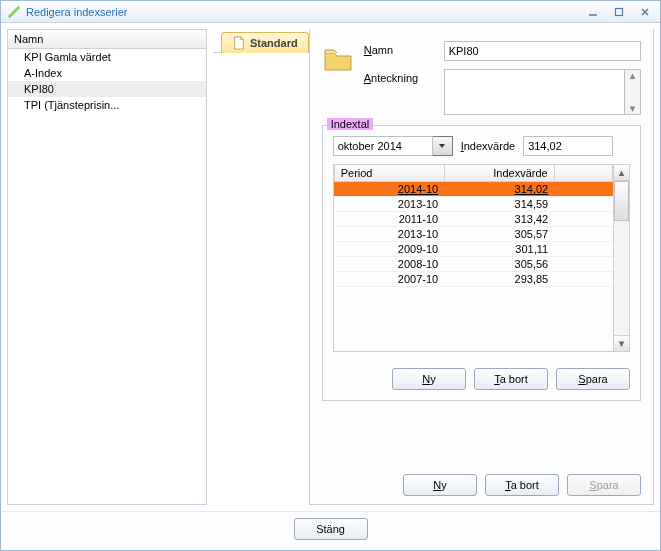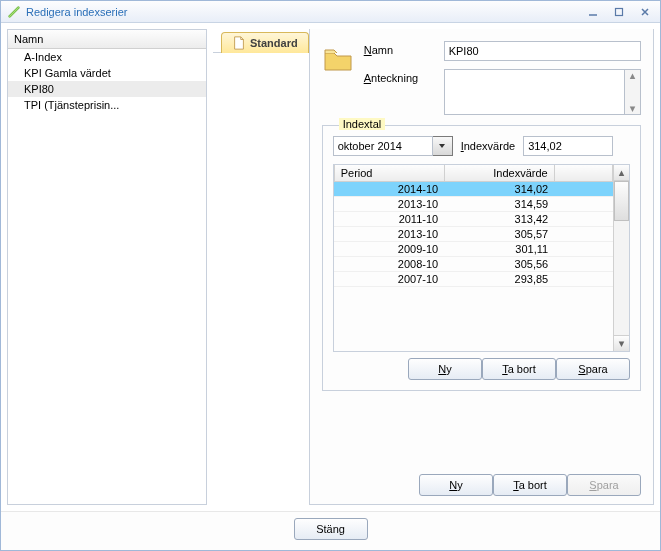--- a/index.html
+++ b/index.html
@@ -24,39 +24,39 @@
   .form-icon { width: 32px; height: 32px; margin-top: 2px; }
   .form-fields { flex: 1; display: flex; flex-direction: column; gap: 8px; }
   .form-row { display: flex; align-items: flex-start; gap: 10px; }
   .form-label { width: 70px; padding-top: 3px; }
   .form-label .ul { text-decoration: underline; }
   .text-input { flex: 1; height: 20px; border: 1px solid #b8c0cc; background: #fff; padding: 2px 4px; }
   .textarea-wrap { flex: 1; display: flex; }
   .textarea { flex: 1; height: 46px; border: 1px solid #b8c0cc; background: #fff; padding: 2px 4px; resize: none; }
   .ta-scroll { width: 16px; border: 1px solid #b8c0cc; border-left: none; background: #f4f4f4; display: flex; flex-direction: column; justify-content: space-between; align-items: center; color: #888; line-height: 1; }
   .fieldset { border: 1px solid #c8d0dc; margin-top: 10px; padding: 10px; position: relative; }
-  .fieldset-legend { position: absolute; top: -8px; left: 16px; background: #fef9c3; padding: 0 4px; }
+  .fieldset-legend { position: absolute; top: -8px; left: 4px; background: #f0abfc; padding: 0 4px; }
   .fs-row { display: flex; align-items: center; gap: 8px; margin-bottom: 8px; }
   .combo { display: flex; justify-content: space-between; }
   .combo input { width: 100px; height: 20px; border: 1px solid #b8c0cc; padding: 2px 4px; }
   .combo button { width: 20px; height: 20px; border: 1px solid #7a7a7a; border-left: none; background: linear-gradient(#f8f8f8,#d8d8d8); padding: 0; display:flex;align-items:center;justify-content:center; }
   .small-input { width: 90px; height: 20px; border: 1px solid #b8c0cc; padding: 2px 4px; }
   .grid-wrap { border: 1px solid #c8d0dc; display: flex; height: 188px; }
   .grid { flex: 1; overflow: hidden; }
   .grid table { width: 100%; border-collapse: collapse; }
   .grid th { background: linear-gradient(#fdfdfd,#ececec); border: 1px solid #d0d0d0; border-top: none; text-align: left; padding: 2px 6px; font-weight: normal; }
   .grid th.right, .grid td.right { text-align: right; }
   .grid td { padding: 1px 6px; border-bottom: 1px solid #f0f0f0; }
-  .grid tr.sel td { background: #7dd3fc; }
+  .grid tr.sel td { background: #f97316; text-decoration: underline; }
   .grid-scroll { width: 16px; background: #f4f4f4; border-left: 1px solid #d0d0d0; display: flex; flex-direction: column; }
   .grid-scroll .sbtn { height: 16px; background: linear-gradient(#fdfdfd,#e4e4e4); border-bottom: 1px solid #d0d0d0; display:flex;align-items:center;justify-content:center;color:#666; }
   .grid-scroll .sbtn.bottom { border-top: 1px solid #d0d0d0; border-bottom: none; }
   .grid-scroll .thumb { height: 40px; background: linear-gradient(#fdfdfd,#dedede); border: 1px solid #c0c0c0; margin: 0; }
   .grid-scroll .track { flex: 1; }
-  .btn-row { display: flex; justify-content: flex-end; margin-top: 6px; }
+  .btn-row { display: flex; gap: 8px; justify-content: flex-end; margin-top: 16px; }
   .btn { min-width: 74px; height: 22px; border: 1px solid #9aa8bc; border-radius: 3px; background: linear-gradient(#fefefe,#e6ecf4); padding: 0 8px; display: inline-flex; align-items: center; justify-content: center; }
   .btn.disabled { color: #a0a0a0; background: linear-gradient(#fafafa,#efefef); }
   .footer { display: flex; justify-content: center; padding: 6px 10px 10px 10px; border-top: 1px solid #e8e8e8; background:#fdfdfd; }
   .ul { text-decoration: underline; }
 </style>
 </head>
 <body>
 
 <div class="window">
   <div class="titlebar">
@@ -80,22 +80,22 @@
         <svg width="10" height="10" viewBox="0 0 10 10">
           <path d="M2 2 L8 8 M8 2 L2 8" stroke="#5a7aa8" stroke-width="1.5"></path>
         </svg>
       </span>
   </div>
 
   <div class="body">
     <div class="sidebar">
       <div class="sidebar-header">Namn</div>
       <div class="sidebar-list" id="sidebar-list">
+          <div class="sidebar-item">KPI Gamla värdet</div>
           <div class="sidebar-item">A-Index</div>
-          <div class="sidebar-item">KPI Gamla värdet</div>
           <div class="sidebar-item selected">KPI80</div>
           <div class="sidebar-item">TPI (Tjänsteprisin...</div>
         </div>
     </div>
 
     <div class="main">
       <div class="tabrow">
         <div class="tab">
           <svg class="tab-icon" viewBox="0 0 16 16">
               <path d="M3 1 h7 l3 3 v11 h-10 z" fill="#fff" stroke="#c0984a"></path>

